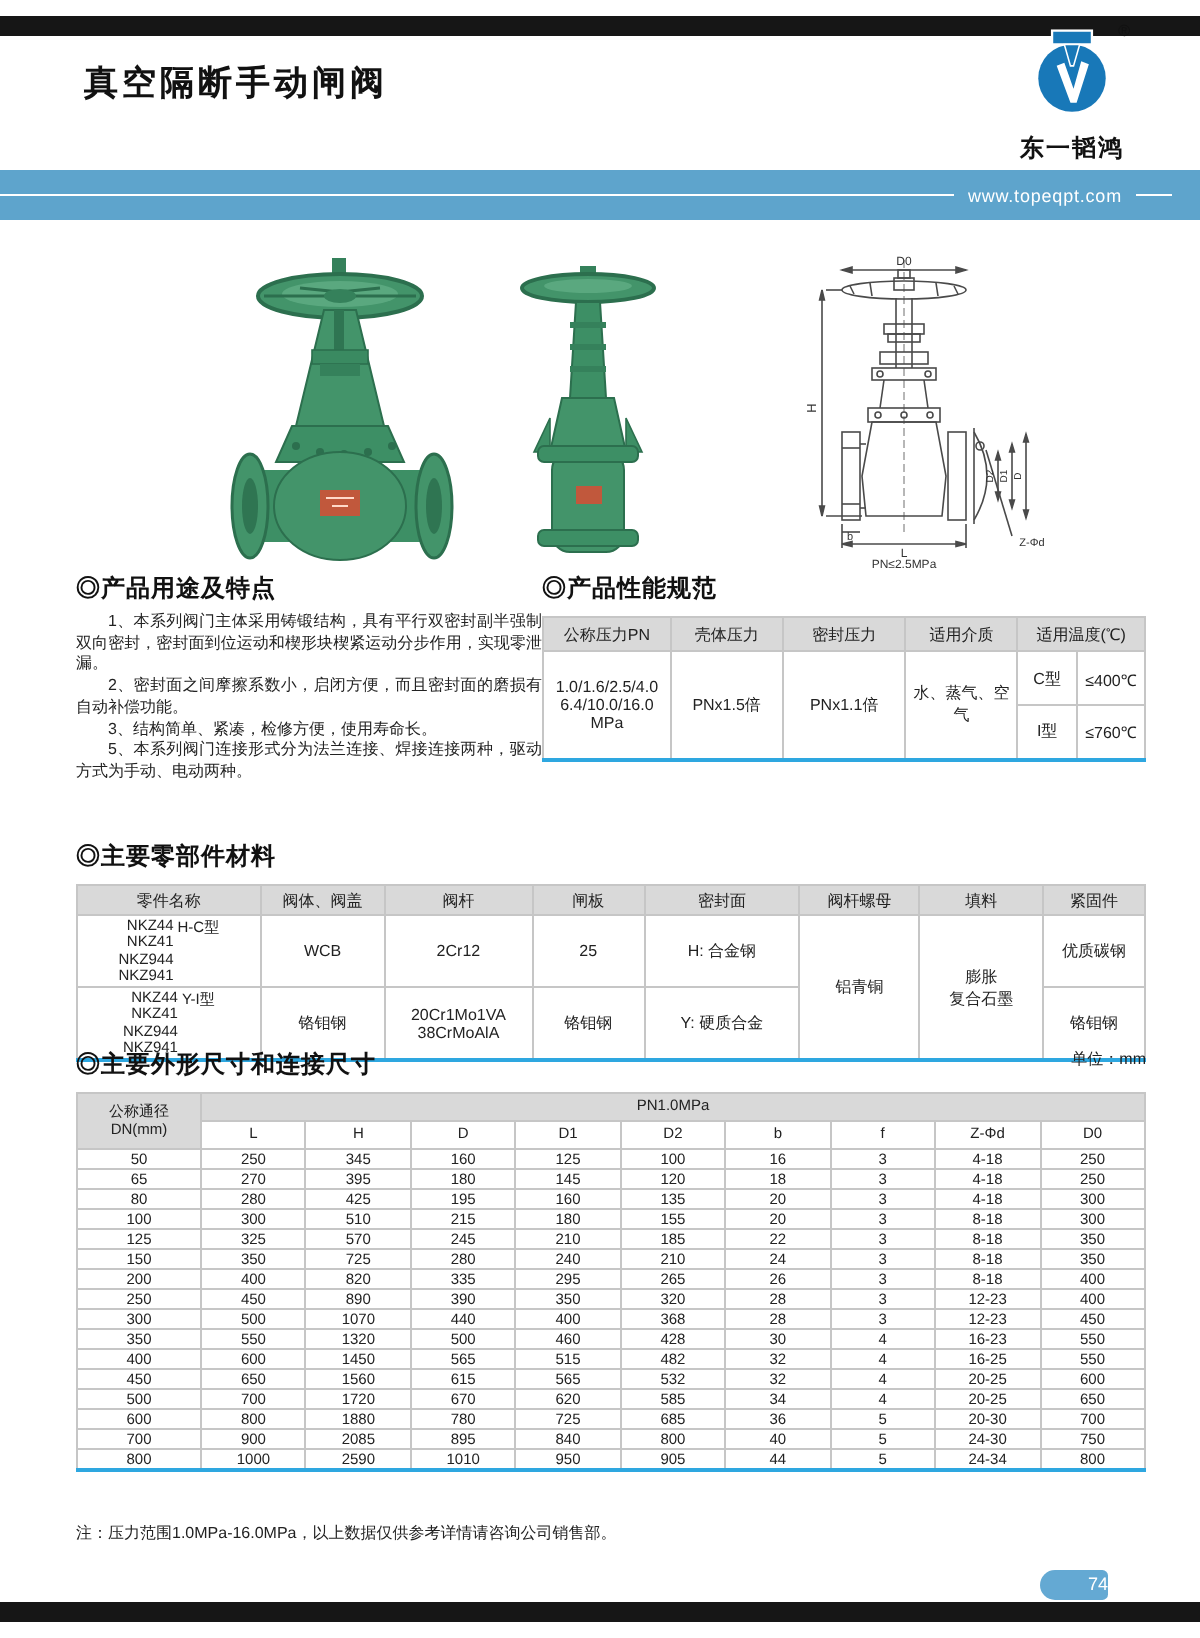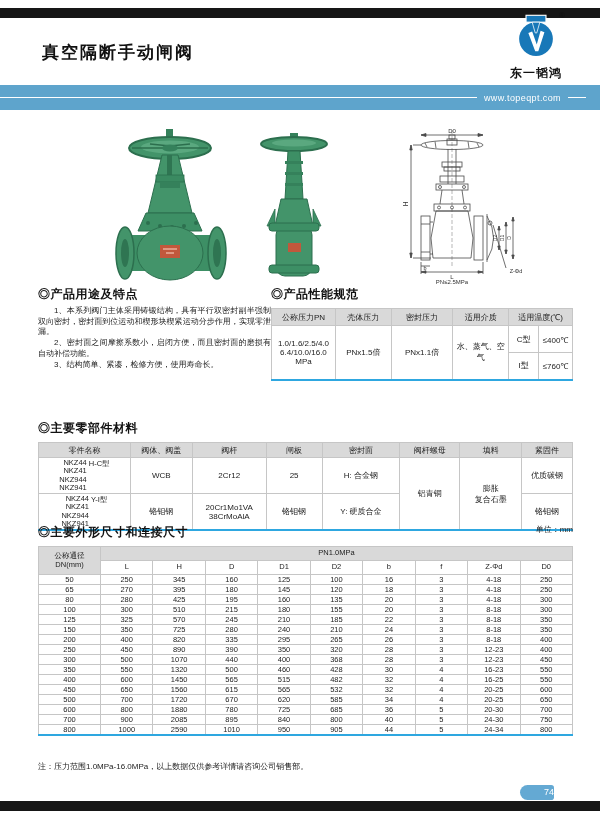--- a/index.html
+++ b/index.html
@@ -4,21 +4,21 @@
 <style>
   * { margin:0; padding:0; box-sizing:border-box; }
   body { background:#e8e8e8; font-family:"Liberation Sans", sans-serif; }
   .page { position:relative; width:600px; height:819px; background:#ffffff; overflow:hidden; margin:0 auto;
           font-family:"Liberation Sans", sans-serif; color:#1a1a1a; }
 
   .topbar, .bottombar { position:absolute; left:0; width:600px; height:10px; background:#161616; }
   .topbar { top:8px; }
   .bottombar { top:801px; }
 
-  .page-title { position:absolute; left:42px; top:41px; font-size:17px; font-weight:bold; letter-spacing:2px; color:#111; }
+  .page-title { position:absolute; left:42px; top:30px; font-size:17px; font-weight:bold; letter-spacing:2px; color:#111; }
 
   .logo { position:absolute; left:494px; top:13px; width:84px; text-align:center; }
   .logo .reg { position:absolute; right:13px; top:-2px; font-size:8px; color:#111; }
   .logo-name { font-size:12px; font-weight:bold; letter-spacing:1px; margin-top:2px; color:#111; }
 
   .band { position:absolute; left:0; top:85px; width:600px; height:25px; background:#5ea4cc; display:flex; align-items:center; }
   .band .line { height:1px; background:#ffffff; }
   .band .grow { flex:1; }
   .band .tail { width:18px; margin-right:14px; }
   .band .url { color:#ffffff; font-size:9px; margin:0 7px; letter-spacing:0.4px; }
@@ -212,20 +212,21 @@
       </g>
     </svg>
   </div>
 
   <div class="features">
     <div class="sec-title">◎产品用途及特点</div>
     <div class="body">
         <p>1、本系列阀门主体采用铸锻结构，具有平行双密封副半强制双向密封，密封面到位运动和楔形块楔紧运动分步作用，实现零泄漏。</p>
         <p>2、密封面之间摩擦系数小，启闭方便，而且密封面的磨损有自动补偿功能。</p>
         <p>3、结构简单、紧凑，检修方便，使用寿命长。</p>
+        <p>5、本系列阀门连接形式分为法兰连接、焊接连接两种，驱动方式为手动、电动两种。</p>
       </div>
   </div>
 
   <div class="perf">
     <div class="sec-title">◎产品性能规范</div>
     <table class="btm-blue">
       <colgroup>
           <col style="width:64px">
           <col style="width:56px">
           <col style="width:62px">

